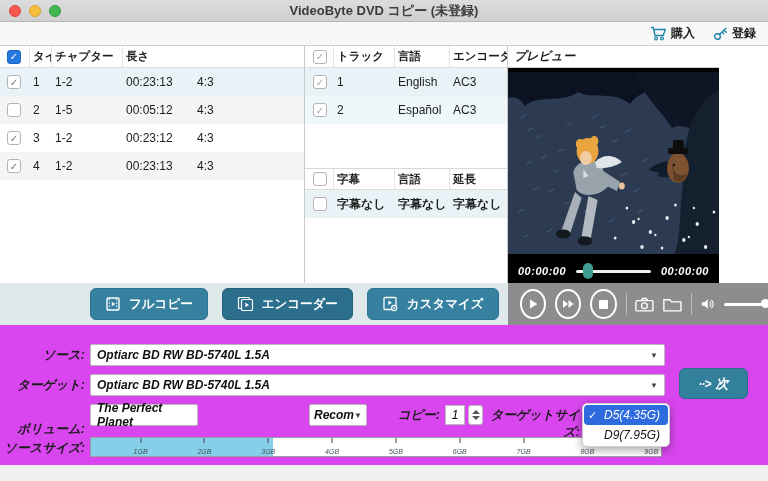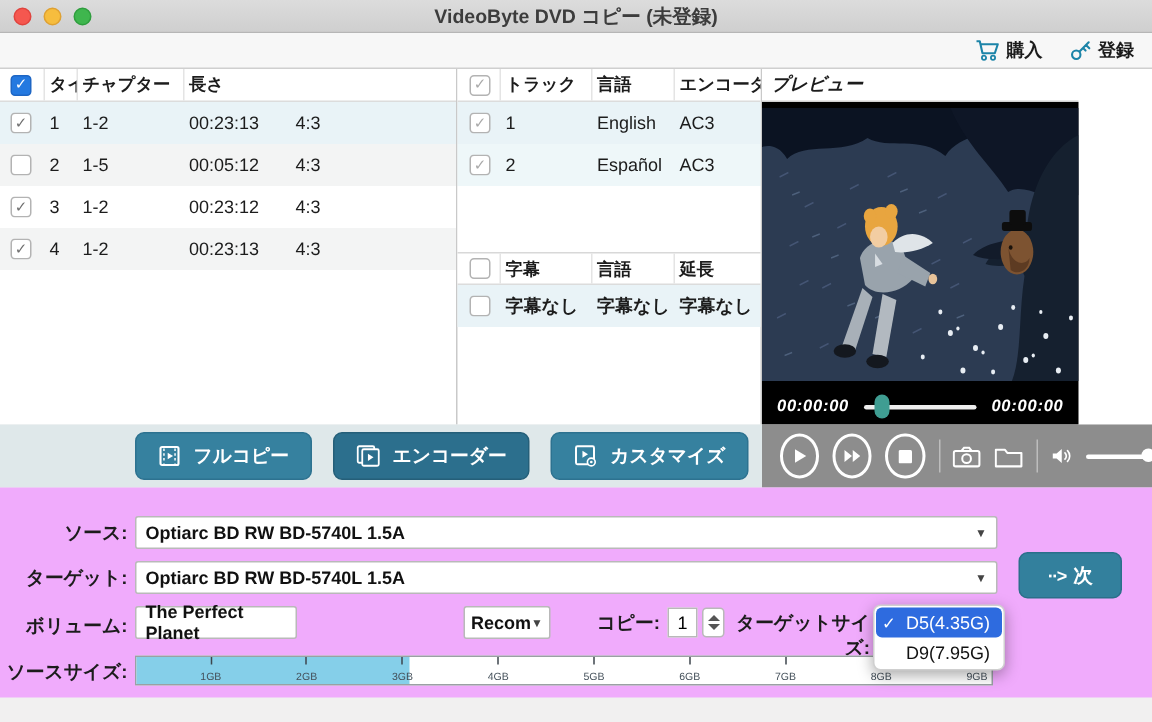--- a/index.html
+++ b/index.html
@@ -72,21 +72,21 @@
     color:#fff; font-size:12.5px; font-weight:700; display:flex; align-items:center; gap:8px; cursor:default; }
   .mode-btn.active { background:#2c6f8d; border-color:#255f79; }
   .controls { width:260px; height:100%; background:#8d8d8d; display:flex; align-items:center; gap:9px; padding-left:12px; }
   .cbtn { width:30px; height:30px; border:2px solid #fff; border-radius:50%; display:flex; align-items:center; justify-content:center; }
   .vsep { width:1px; height:22px; background:#bdbdbd; }
   .vol { position:relative; width:52px; height:10px; }
   .vol-track { position:absolute; left:0; right:0; top:4px; height:3px; background:#fff; border-radius:2px; }
   .vol-knob { position:absolute; right:-2px; top:0; width:9px; height:9px; border-radius:50%; background:#fff; }
 
   
-  .form { position:absolute; left:0; top:325px; width:768px; height:140px; background:#f0abfc; }
+  .form { position:absolute; left:0; top:325px; width:768px; height:140px; background:#d946ef;font-style:italic; }
   .flabel { position:absolute; font-size:12.5px; font-weight:700; color:#1c1c1c; text-align:right; width:85px; left:0; }
   .combo { position:absolute; height:22px; background:#fff; border:1px solid #b9b9b9; border-radius:2px;
     font-size:12px; font-weight:700; color:#111; display:flex; align-items:center; padding:0 6px; }
   .combo .caret { margin-left:auto; font-size:8px; color:#444; }
   .tinput { position:absolute; height:22px; background:#fff; border:1px solid #b9b9b9; border-radius:2px;
     font-size:12px; font-weight:700; color:#111; display:flex; align-items:center; padding:0 6px; }
   .next-btn { position:absolute; left:679px; top:43px; width:69px; height:31px; border-radius:6px;
     background:#33809d; border:1px solid #2b6f8a; color:#fff; font-size:13px; font-weight:700;
     display:flex; align-items:center; justify-content:center; gap:5px; cursor:default; }
   .next-arrow { font-size:12px; letter-spacing:-1px; }
@@ -375,21 +375,21 @@
     <div class="combo" style="left:90px; top:49px; width:575px;">
       <span>Optiarc BD RW BD-5740L 1.5A</span>
       <span class="caret">▼</span>
     </div>
 
     <div class="next-btn">
       <span class="next-arrow">··&gt;</span>
       <span>次</span>
     </div>
 
-    <div class="flabel" style="top:84px;">ボリューム:</div>
+    <div class="flabel" style="top:96px;">ボリューム:</div>
     <div class="tinput" style="left:90px; top:79px; width:108px;">The Perfect Planet</div>
     <div class="combo" style="left:309px; top:79px; width:58px; padding:0 4px;">
       <span style="overflow:hidden; white-space:nowrap;">Recomme</span>
       <span class="caret">▼</span>
     </div>
     <div class="flabel" style="left:358px; top:82px; width:82px;">コピー:</div>
     <div class="numbox" style="left:445px; top:80px;">1</div>
     <div class="stepper" style="left:468px; top:80px;">
       <div class="up"></div>
       <div class="down"></div>

